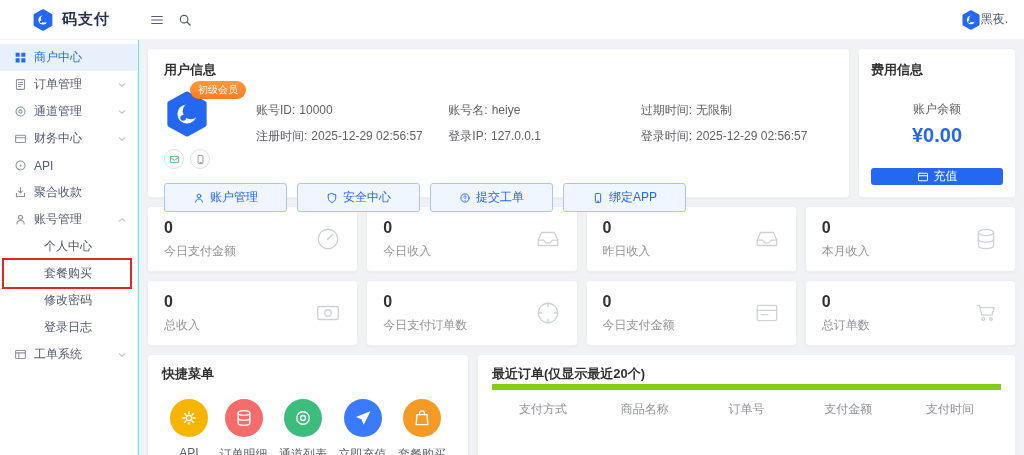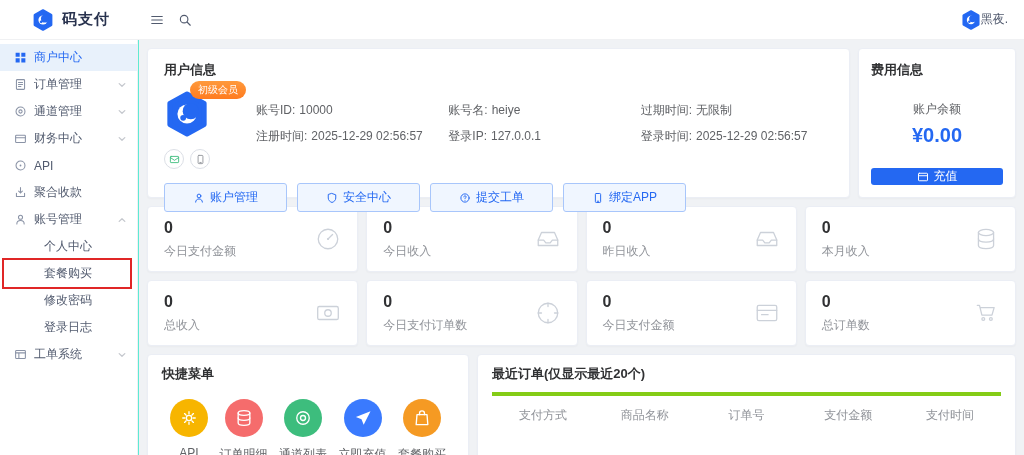--- a/index.html
+++ b/index.html
@@ -67,21 +67,21 @@
   .bottom { display:flex; gap:8px; margin-top:8px; height:150px; }
   .quick-card { width:322px; padding:10px 14px; }
   .q-items { display:flex; justify-content:space-between; margin-top:16px; padding:0 8px; }
   .q-item { display:flex; flex-direction:column; align-items:center; gap:9px; cursor:pointer; }
   .q-circle { width:38px; height:38px; border-radius:50%; display:flex; align-items:center; justify-content:center; color:#fff; }
   .q-circle svg { stroke-width:1.6; }
   .qc0 { background:#f7b500; } .qc1 { background:#f56c6c; } .qc2 { background:#3dbd7d; } .qc3 { background:#3a7afe; } .qc4 { background:#f59a23; }
   .q-label { font-size:12px; color:#606266; white-space:nowrap; }
 
   .orders-card { flex:1; padding:10px 14px; }
-  .orders-title-row { border-bottom:4px solid #84cc16; padding-bottom:9px; }
+  .orders-title-row { border-bottom:6px solid #84cc16; padding-bottom:1px; }
   .thead { display:flex; margin-top:11px; }
   .th { flex:1; text-align:center; font-size:12px; color:#909399; white-space:nowrap; }
   .empty-text { text-align:center; font-size:12px; color:#909399; margin-top:16px; }
 </style>
 </head>
 <body>
 
 <svg width="0" height="0" style="position:absolute">
   <defs>
     <symbol id="i-logo" viewBox="0 0 48 48">

